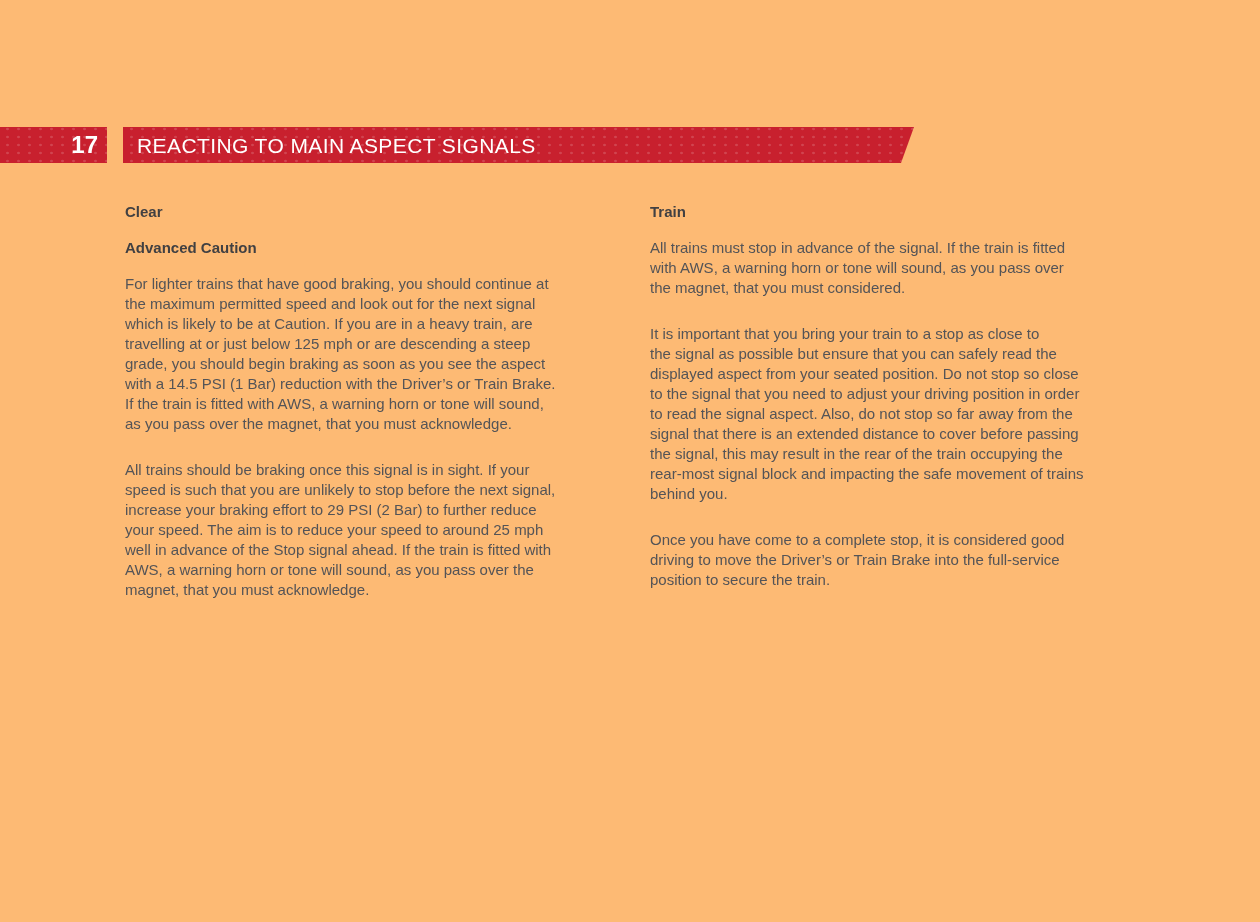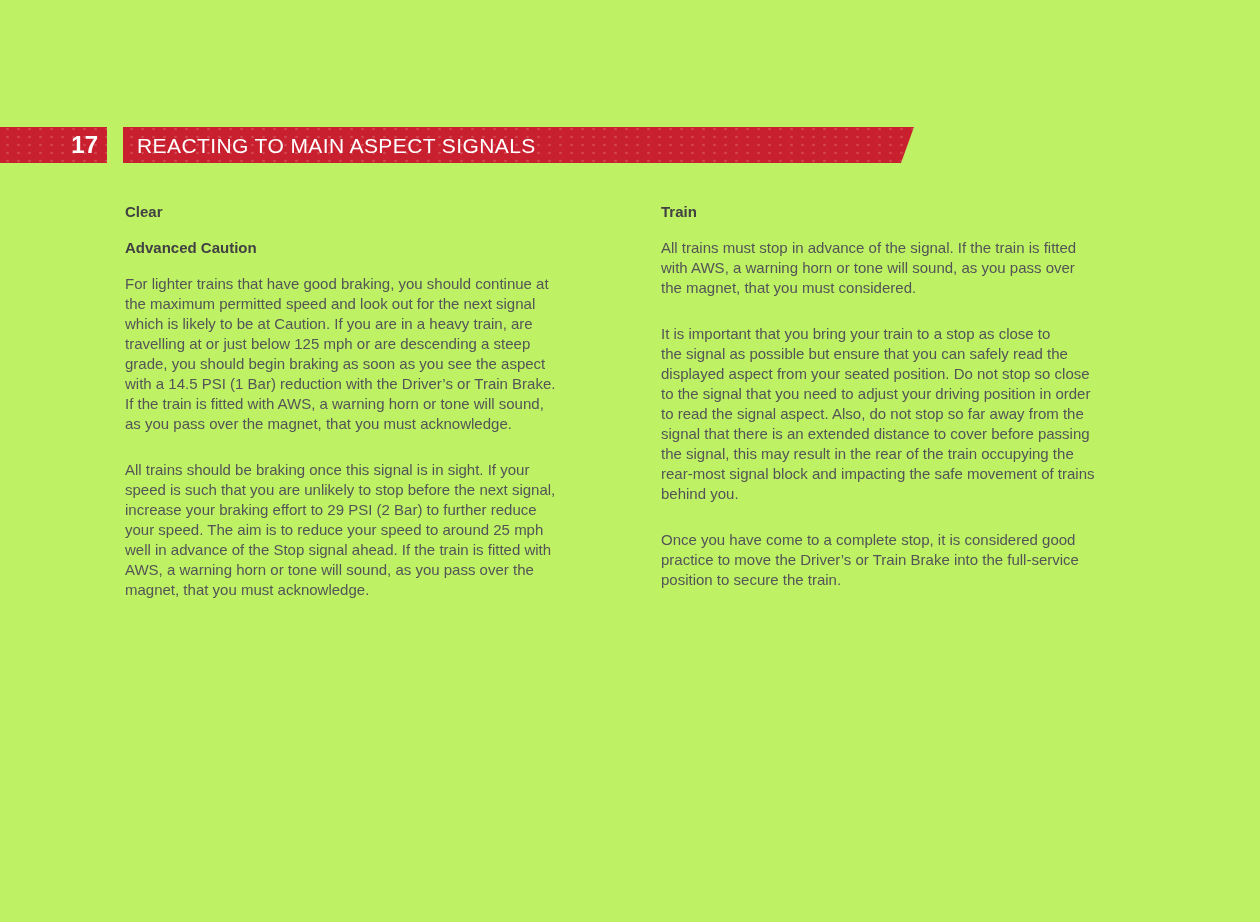--- a/index.html
+++ b/index.html
@@ -5,21 +5,21 @@
   html, body {
     margin: 0;
     padding: 0;
     background: #ffffff;
     font-family: "Liberation Sans", sans-serif;
   }
   .page {
     position: relative;
     width: 1260px;
     height: 922px;
-    background: #bef264;
+    background: #fdba74;
     overflow: hidden;
   }
   
   .band {
     position: absolute;
     top: 127px;
     left: 0;
     width: 100%;
     height: 36px;
   }
@@ -69,21 +69,21 @@
     letter-spacing: 0.4px;
     line-height: 1;
     white-space: nowrap;
   }
   
   .content {
     position: absolute;
     top: 202px;
     left: 125px;
     display: flex;
-    gap: 36px;
+    gap: 25px;
   }
   .col { box-sizing: border-box; }
   .col-left  { width: 500px; }
   .col-right { width: 488px; }
   .content h3 {
     margin: 0 0 16px 0;
     font-size: 15px;
     font-weight: 700;
     color: #414042;
     line-height: 20px;
@@ -143,18 +143,18 @@
       <p>It is important that you bring your train to a stop as close to
 the signal as possible but ensure that you can safely read the
 displayed aspect from your seated position. Do not stop so close
 to the signal that you need to adjust your driving position in order
 to read the signal aspect. Also, do not stop so far away from the
 signal that there is an extended distance to cover before passing
 the signal, this may result in the rear of the train occupying the
 rear-most signal block and impacting the safe movement of trains
 behind you.</p>
       <p>Once you have come to a complete stop, it is considered good
-practice to move the Driver’s or Train Brake into the full-service
+driving to move the Driver’s or Train Brake into the full-service
 position to secure the train.</p>
     </section>
 
   </main>
 </div>
 
 </body></html>

